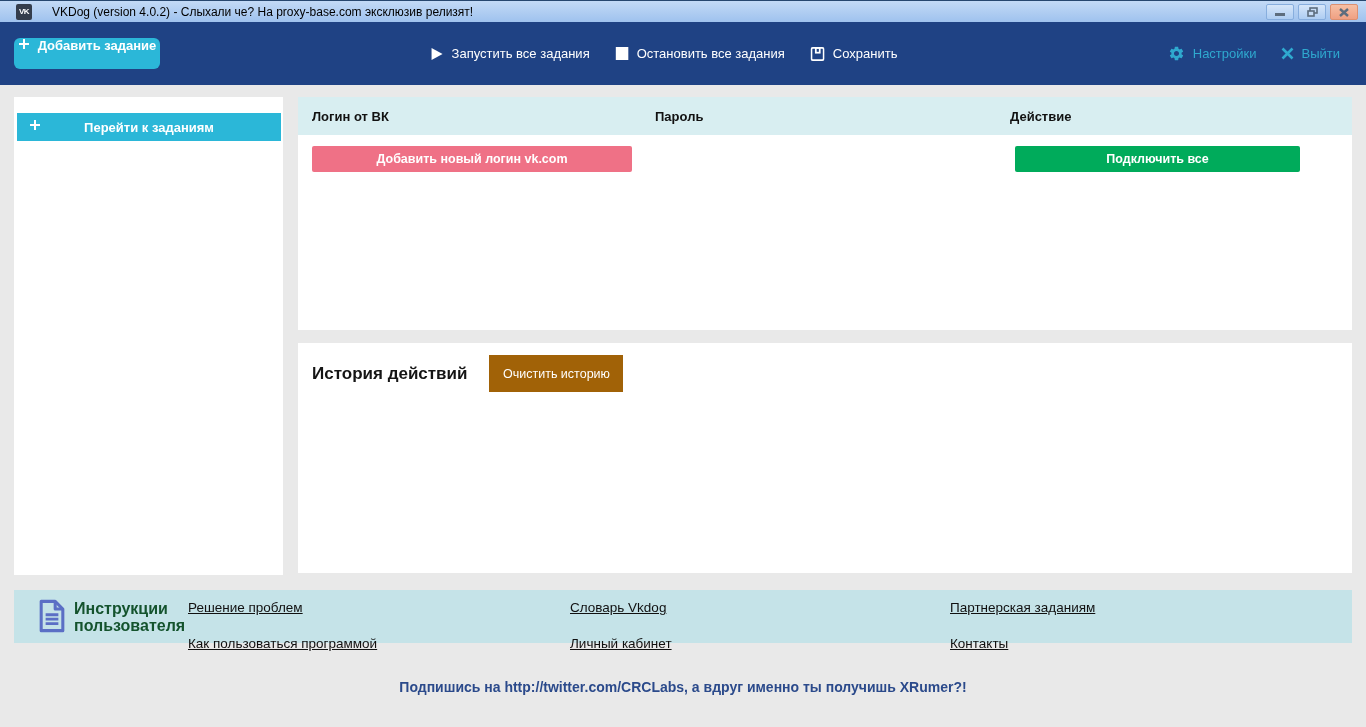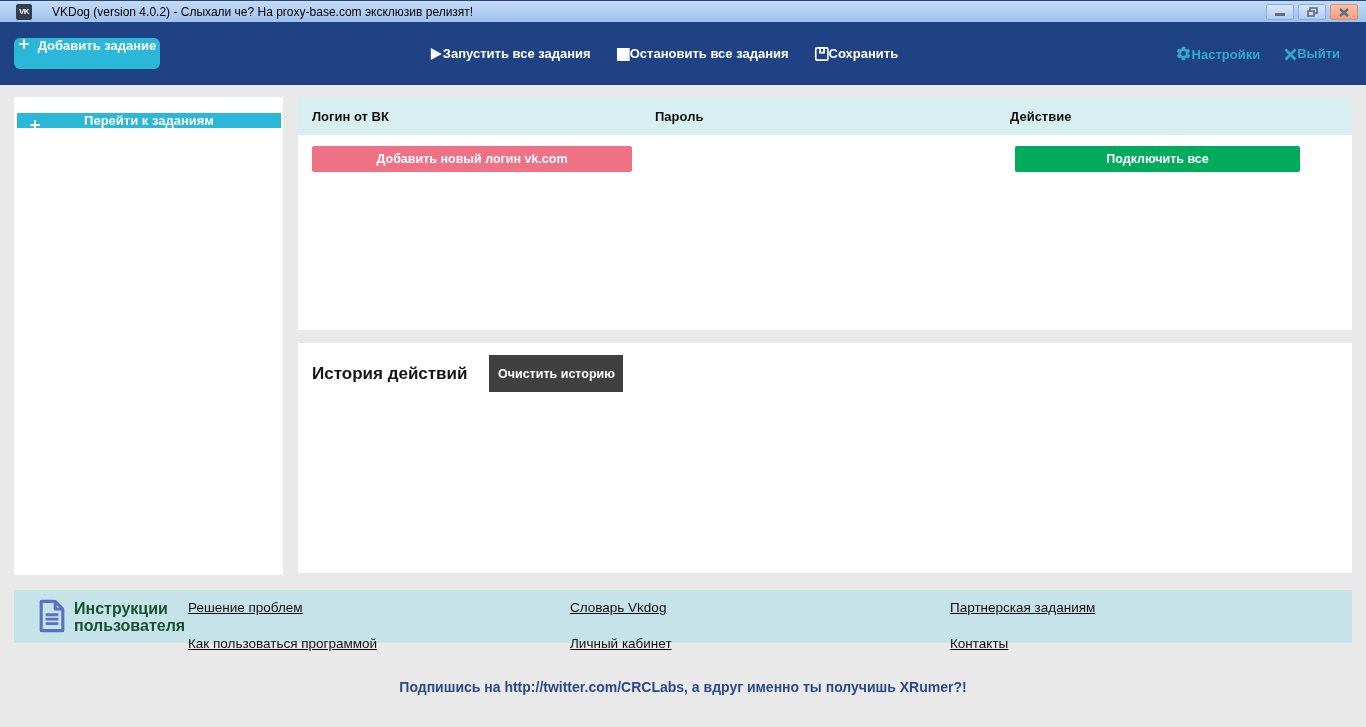--- a/index.html
+++ b/index.html
@@ -40,33 +40,33 @@
     background: #2bb7d8; color: #fff; border: none; border-radius: 6px;
     font-family: "Liberation Sans", sans-serif; font-size: 13px; font-weight: bold;
     display: flex; align-items: flex-start; justify-content: center; gap: 8px; cursor: pointer;
   }
   .toolbar-center {
     position: absolute; top: 0; left: 50%; transform: translateX(calc(-50% - 19px));
     height: 63px; display: flex; align-items: center; gap: 26px;
   }
   .toolbar-right { position: absolute; top: 0; right: 26px; height: 63px; display: flex; align-items: center; gap: 24px; }
   .tool-item {
-    display: flex; align-items: flex-end; color: #fff;
-    font-size: 13px; font-weight: bold; cursor: pointer; white-space: nowrap;
+    display: flex; align-items: center; gap: 8px; color: #fff;
+    font-size: 13px; font-weight: normal; cursor: pointer; white-space: nowrap;
   }
   .tool-item.cyan { color: #2fa9cf; }
   .icon-svg { display: block; }
 
   
   .sidebar {
     position: absolute; left: 14px; top: 97px; width: 269px; height: 478px;
     background: #ffffff;
   }
   .btn-goto {
-    position: absolute; left: 3px; top: 16px; width: 264px; height: 15px;
+    position: absolute; left: 3px; top: 16px; width: 264px; height: 28px;
     background: #2bb7d8; color: #fff; border: none;
     font-family: "Liberation Sans", sans-serif; font-size: 13px; font-weight: bold;
     cursor: pointer;
   }
   .btn-goto .plus-wrap { position: absolute; left: 12px; top: 6px; }
 
   .panel { position: absolute; left: 298px; width: 1054px; background: #ffffff; }
   .logins-panel { top: 97px; height: 233px; }
   .table-header {
     height: 38px; background: #d8eef1; display: grid;
@@ -82,22 +82,22 @@
   .btn-green {
     position: absolute; left: 717px; top: 11px; width: 285px; height: 26px;
     background: #00ab5b; color: #fff; border: none; border-radius: 2px;
     font-family: "Liberation Sans", sans-serif; font-size: 12.5px; font-weight: bold; cursor: pointer;
   }
 
   .history-panel { top: 343px; height: 230px; }
   .history-head { display: flex; align-items: center; gap: 22px; padding: 12px 0 0 14px; }
   .history-title { font-size: 17px; font-weight: bold; color: #151515; }
   .btn-teal {
-    width: 134px; height: 37px; background: #404040; color: #fff; border: none;
-    font-family: "Liberation Sans", sans-serif; font-size: 12.5px; font-weight: bold; cursor: pointer;
+    width: 134px; height: 37px; background: #a16207; color: #fff; border: none;
+    font-family: "Liberation Sans", sans-serif; font-size: 12.5px; font-weight: normal; cursor: pointer;
   }
   .history-body { height: 160px; }
 
   
   .footer {
     position: absolute; left: 14px; top: 590px; width: 1338px; height: 53px;
     background: #c5e3e8;
   }
   .doc-icon-wrap { position: absolute; left: 24px; top: 9px; }
   .footer-heading {

